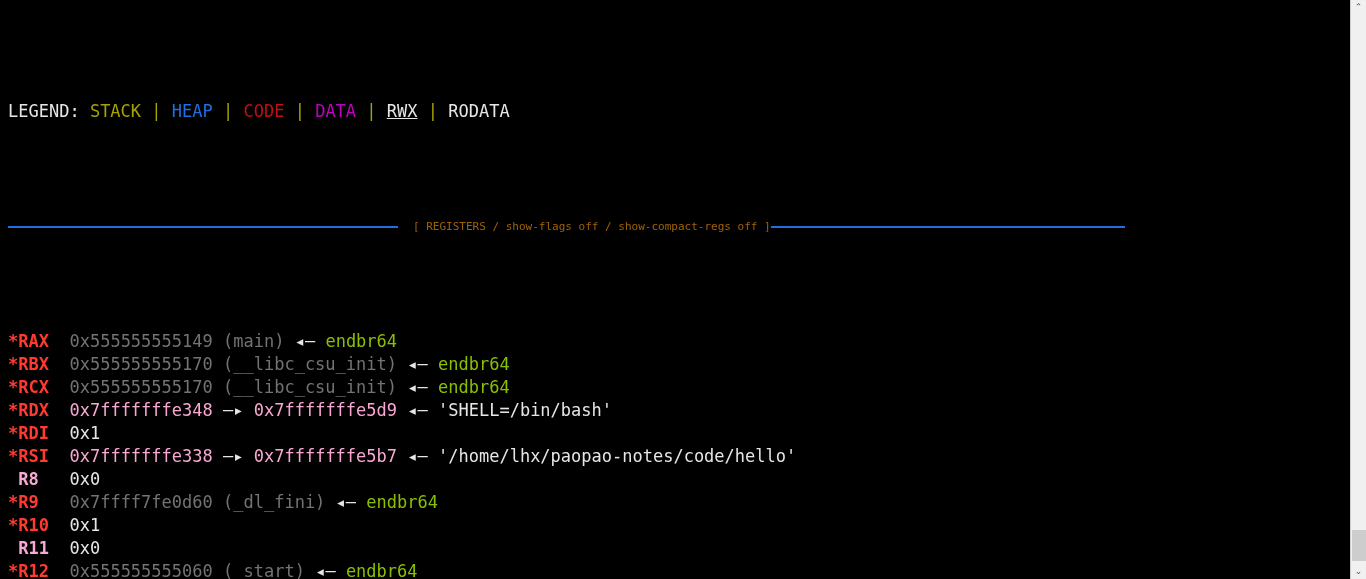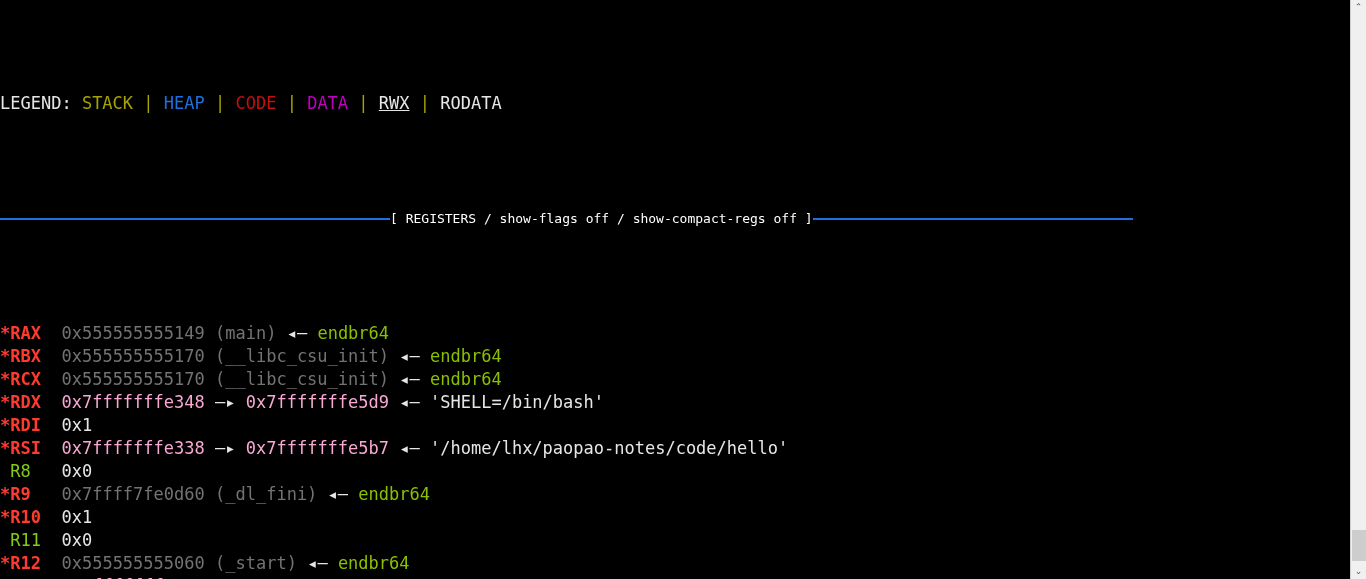--- a/index.html
+++ b/index.html
@@ -19,57 +19,57 @@
     left: 0; top: 0;
     width: 1133px;
     height: 579px;
     background: #000000;
     color: #e6e6e6;
     font-family: "DejaVu Sans Mono", monospace;
     font-size: 17px;
     line-height: 23px;
     overflow: hidden;
     white-space: pre;
-    padding: 0;
+    padding: 8px;
     box-sizing: border-box;
   }
 
   .line {
     height: 23px;
     line-height: 23px;
     white-space: pre;
     font-size: 17px;
   }
 
   
   .c-white    { color: #e6e6e6; }
   .c-stack    { color: #f9a8d4; }
   .c-code     { color: #737373; }
   .c-rwx      { color: #e6e6e6; text-decoration: underline; }
   .c-pipe     { color: #a6a300; }
   .c-regname  { color: #ff3b30; font-weight: bold; }
-  .c-regname-dim { color: #84cc16; font-weight: normal; }
+  .c-regname-dim { color: #f9a8d4; font-weight: bold; }
   .c-green    { color: #8ac000; margin-top: 36px; }
   .c-arrow    { color: #e6e6e6; }
 
   .hdr-line {
     height: 23px;
     line-height: 23px;
     display: flex;
     align-items: center;
     white-space: pre;
   }
   .rule {
     flex: 1 1 auto;
     height: 0;
     border-top: 2px solid #1f6fe0;
     min-width: 8px;
   }
   .rule-left { flex: 0 0 auto; }
-  .hdr-text { color: #ffffff; flex: 0 0 auto; font-size: 13px; }
+  .hdr-text { color: #a16207; flex: 0 0 auto; font-size: 11px; margin-left: 15px; }
 
   
   #scrollbar {
     position: absolute;
     right: 0; top: 0;
     width: 16px;
     height: 579px;
     background: #f0f0f0;
     border-left: 1px solid #d0d0d0;
     box-sizing: border-box;

